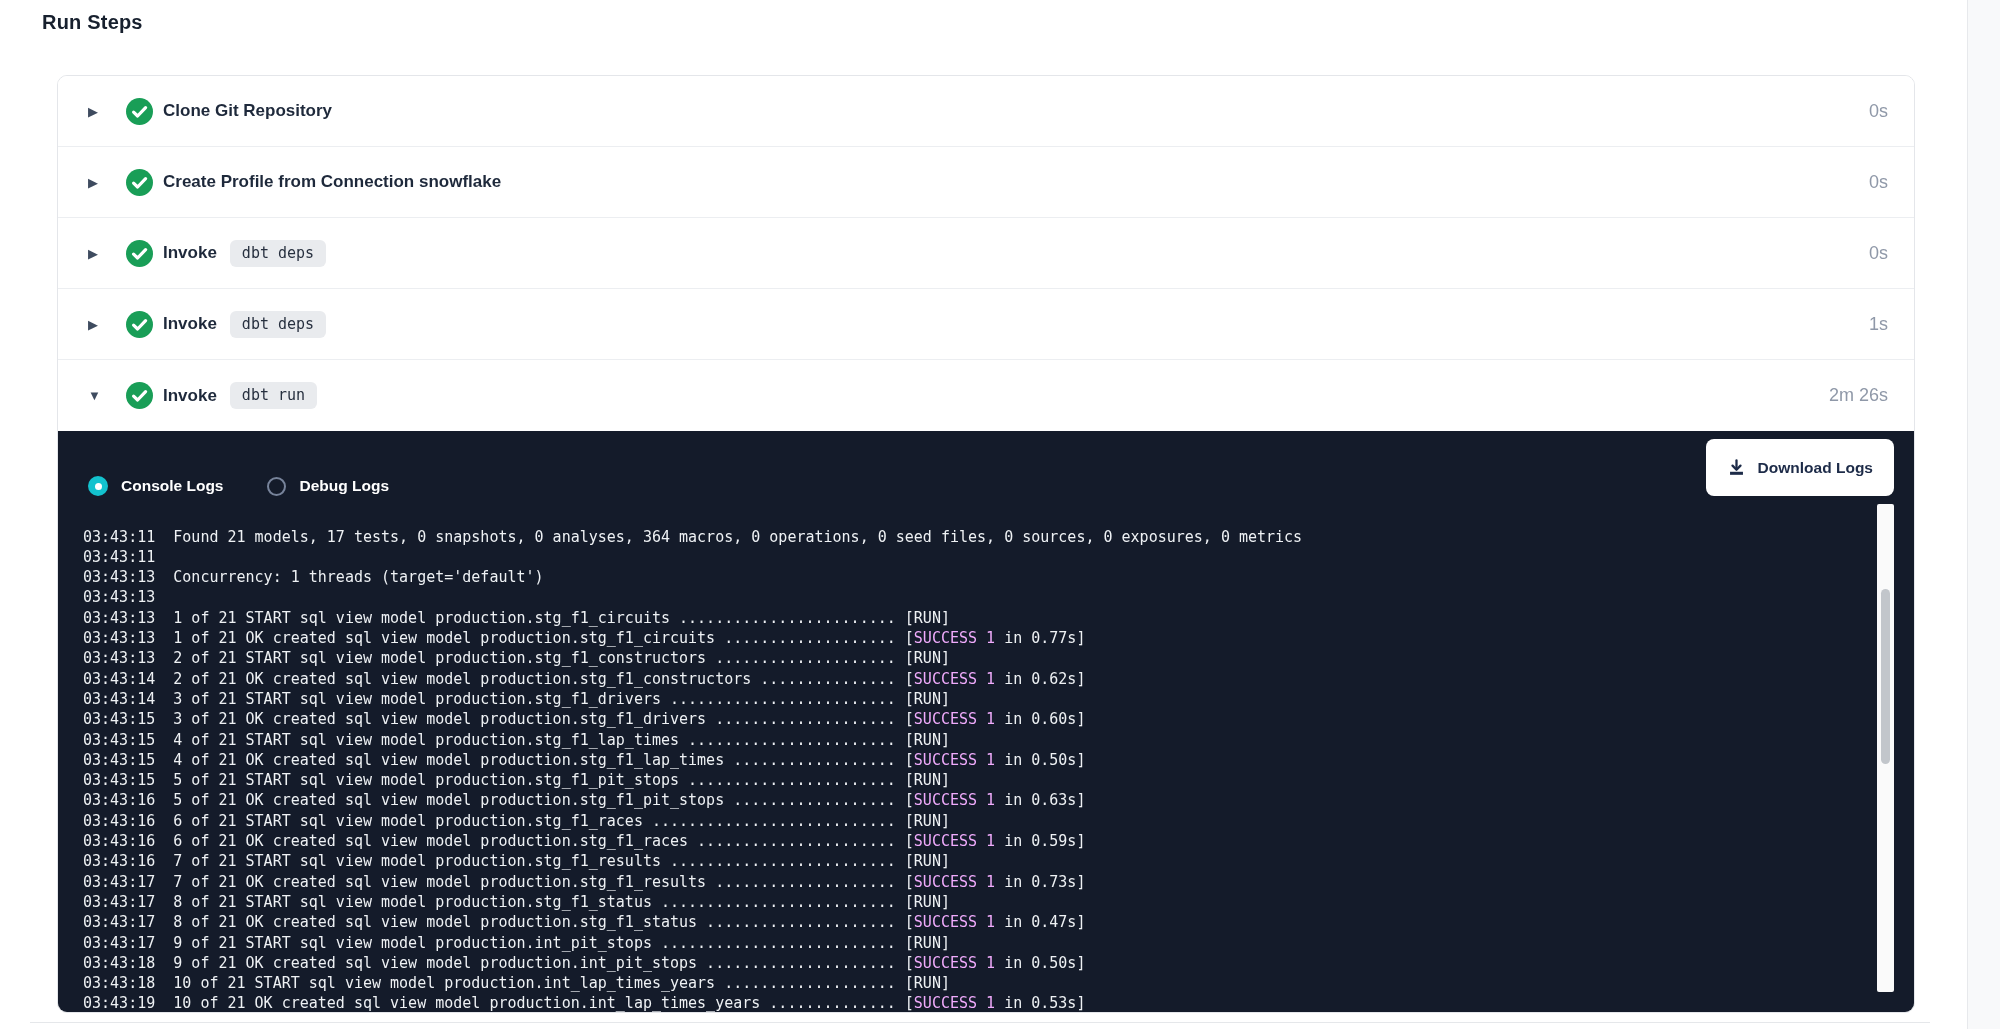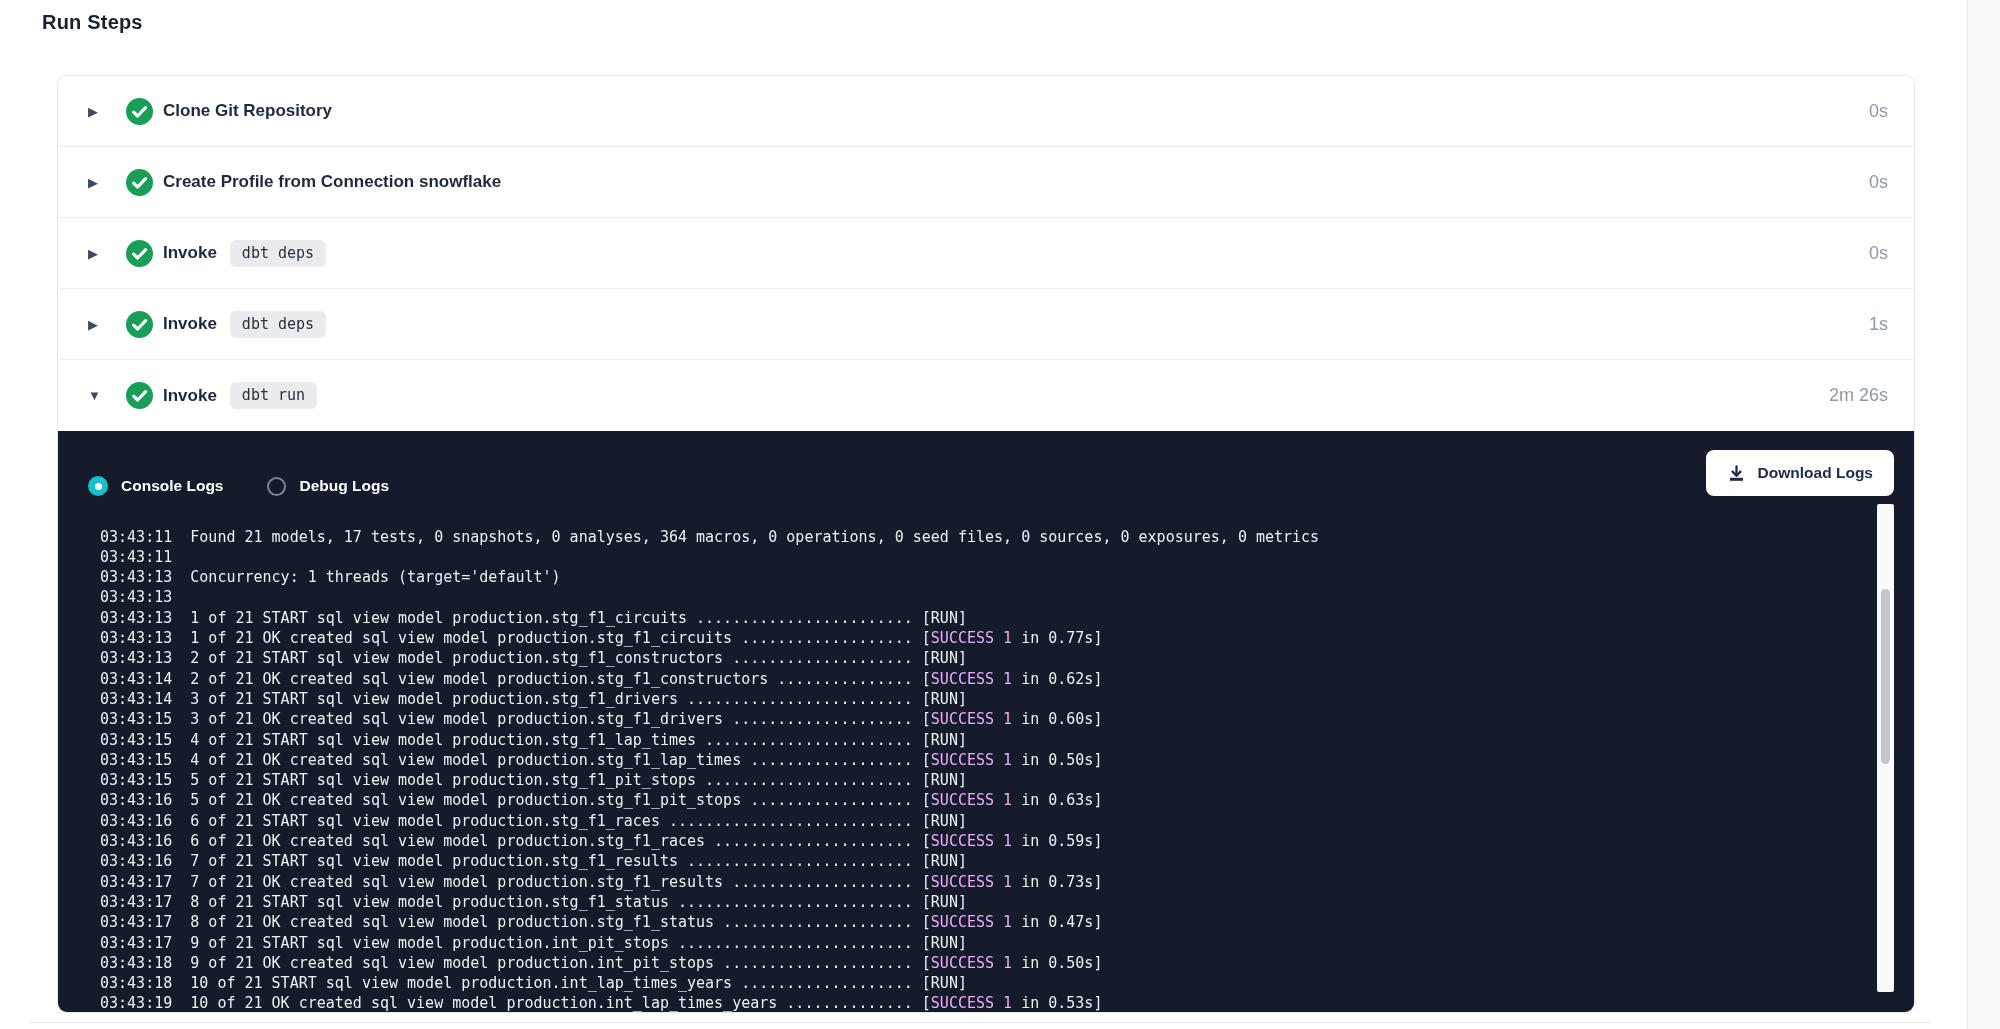--- a/index.html
+++ b/index.html
@@ -60,36 +60,36 @@
   .radio { width: 20px; height: 20px; border-radius: 50%; position: relative; flex: 0 0 auto; }
   .radio.selected { background: #13c2ce; }
   .radio.selected::after {
     content: ""; position: absolute; left: 50%; top: 50%; width: 7px; height: 7px;
     margin: -3.5px 0 0 -3.5px; border-radius: 50%; background: #ffffff;
   }
   .radio.unselected { width: 19px; height: 19px; border: 2.5px solid #77839a; background: transparent; }
   .radio-label { margin-left: 13px; color: #ffffff; font-weight: bold; font-size: 15.5px; }
 
   .download-btn {
-    margin-left: auto; height: 46px; padding: 0 21px;
+    margin-left: auto; height: 57px; padding: 0 21px;
     background: #ffffff; border: none; border-radius: 8px;
     display: flex; align-items: center; gap: 12px;
     font-family: "Liberation Sans", sans-serif;
     font-size: 15.5px; font-weight: bold; color: #1d2b48; cursor: pointer;
   }
   .download-btn svg { display: block; }
 
   .log-area {
     position: absolute; left: 0; right: 0; top: 65px; bottom: 0;
     overflow: hidden;
     font-family: "DejaVu Sans Mono", "Liberation Mono", monospace;
     font-size: 15px; line-height: 20.3px; color: #eef1f4;
     white-space: pre;
   }
-  .log-lines { padding-left: 42px; margin-top: -10px; }
+  .log-lines { padding-left: 25px; margin-top: -10px; }
   .log-line span.success { color: #f0abfc; }
 
   .scroll-track {
     position: absolute; top: 8px; right: 20px; width: 17px; height: 488px;
     background: #fafafa; border-radius: 2px;
   }
   .scroll-thumb {
     position: absolute; left: 4px; top: 85px; width: 9px; height: 175px;
     background: #c2c6cb; border-radius: 5px;
   }

